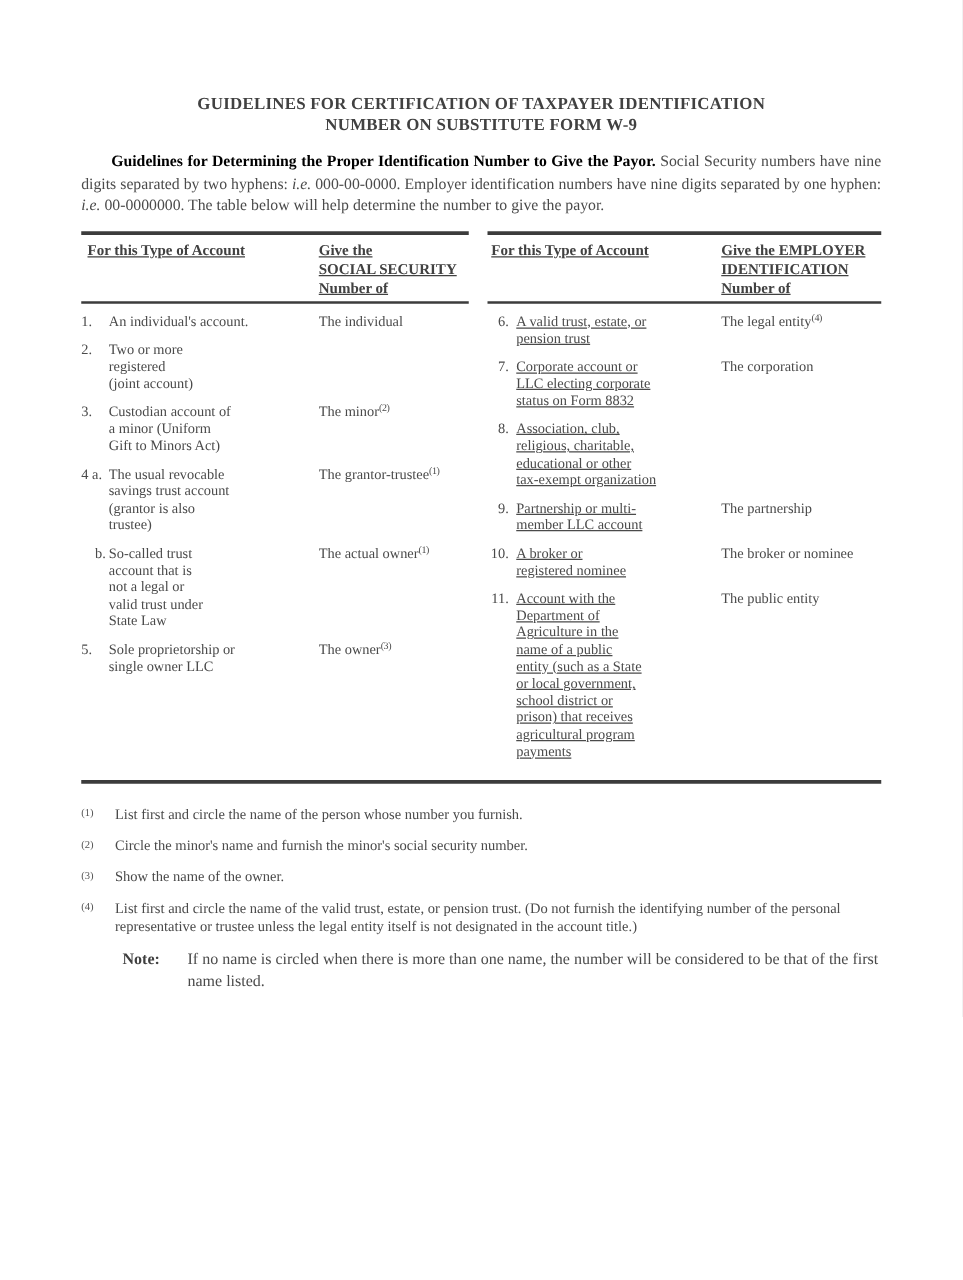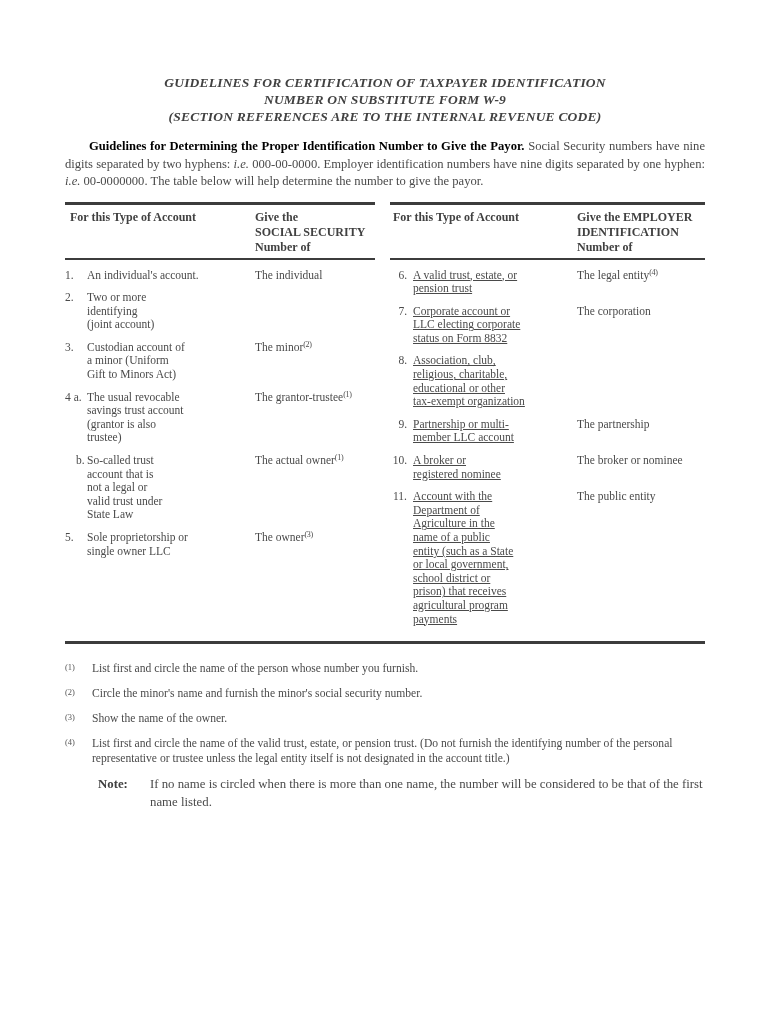--- a/index.html
+++ b/index.html
@@ -9,39 +9,39 @@
     width:770px; height:1024px;
     margin:0 auto;
     background:#ffffff;
     font-family:"Liberation Serif", serif;
     color:#474747;
     overflow:hidden;
   }
   .content { padding:74px 65px 0 65px; }
 
   
-  .doc-title { text-align:center; font-weight:bold; font-size:13.5px; line-height:17px; letter-spacing:0.2px; color:#414141;font-style:italic; }
+  .doc-title { text-align:center; font-weight:bold; font-size:13.5px; line-height:17px; letter-spacing:0.2px; color:#414141; }
 
   
   .intro { margin-top:13px; font-size:12.6px; line-height:17.5px; text-align:justify; text-indent:24px; color:#4a4a4a; }
   .intro .lead { font-weight:bold; color:#000000; }
   .intro .ital { font-style:italic; }
 
   
   .tables { display:flex; margin-top:11px; border-bottom:3px solid #3c3c3c; align-items:stretch; }
   .tbl { font-size:11.5px; }
   .tbl-ssn { width:310px; margin-right:15px; }
   .tbl-ein { width:315px; }
   .thead { display:flex; border-top:3px solid #3c3c3c; border-bottom:2px solid #3c3c3c;
            padding:5px 0 3px 0; font-weight:bold; font-size:12px; line-height:15px; color:#414141; }
   .tbl-ssn .thead .h1 { width:190px; padding-left:5px; }
   .tbl-ssn .thead .h2 { width:120px; }
   .tbl-ein .thead .h1 { width:187px; padding-left:3px; }
   .tbl-ein .thead .h2 { width:128px; }
-  .thead .h2 div, .thead .h1 { white-space:nowrap; }
+  .thead .h2 div, .thead .h1 { white-space:nowrap;text-decoration:underline; }
   .tbody { padding-top:9px; padding-bottom:6px; }
   .trow { display:flex; line-height:13.6px; margin-bottom:9px; color:#4a4a4a; }
   .tbl-ssn .tnum { width:22px; flex:none; }
   .tbl-ssn .tnum.indent { padding-left:11px; }
   .tbl-ssn .tacct { width:168px; flex:none; }
   .tbl-ssn .tgive { width:120px; flex:none; }
   .tbl-ein .tnum { width:17px; flex:none; text-align:right; margin-right:6px; }
   .tbl-ein .tacct { width:164px; flex:none;text-decoration:underline; }
   .tbl-ein .tgive { width:128px; flex:none; }
   sup { font-size:8px; line-height:0; vertical-align:4px; letter-spacing:-0.3px; }
@@ -59,21 +59,20 @@
 </style>
 </head>
 <body>
 
 <div class="page">
   <div class="content">
 
     <div class="doc-title">
       <div>GUIDELINES FOR CERTIFICATION OF TAXPAYER IDENTIFICATION</div>
       <div>NUMBER ON SUBSTITUTE FORM W-9</div>
-      <div>(SECTION REFERENCES ARE TO THE INTERNAL REVENUE CODE)</div>
     </div>
 
     <p class="intro"><span class="lead">Guidelines for Determining the Proper Identification Number to Give the Payor.</span><span> Social Security numbers have nine digits separated by two hyphens: </span><span class="ital">i.e.</span><span> 000-00-0000. Employer identification numbers have nine digits separated by one hyphen: </span><span class="ital">i.e.</span><span> 00-0000000. The table below will help determine the number to give the payor.</span></p>
 
     <div class="tables">
 
       <div class="tbl tbl-ssn">
         <div class="thead">
           <div class="h1">For this Type of Account</div>
           <div class="h2">
@@ -89,21 +88,21 @@
                 <div>An individual's account.</div>
               </div>
               <div class="tgive">
                 <div>The individual</div>
               </div>
             </div>
             <div class="trow">
               <div class="tnum">2.</div>
               <div class="tacct">
                 <div>Two or more</div>
-                <div>identifying</div>
+                <div>registered</div>
                 <div>(joint account)</div>
               </div>
             </div>
             <div class="trow">
               <div class="tnum">3.</div>
               <div class="tacct">
                 <div>Custodian account of</div>
                 <div>a minor (Uniform</div>
                 <div>Gift to Minors Act)</div>
               </div>

